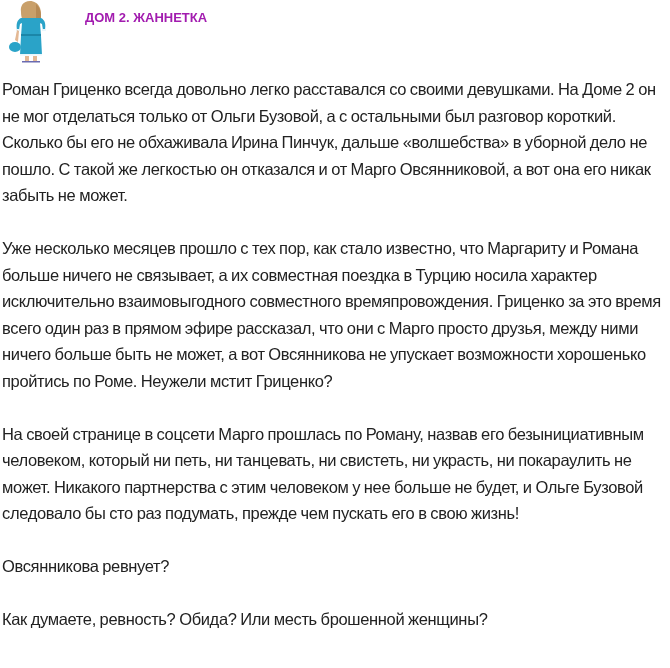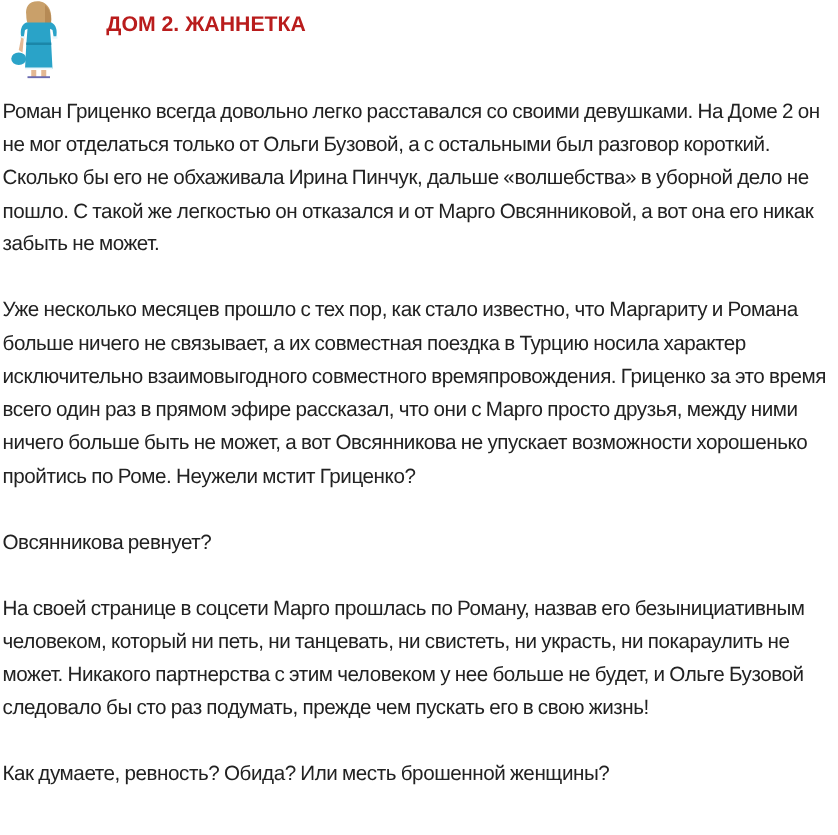--- a/index.html
+++ b/index.html
@@ -26,23 +26,23 @@
       position: absolute;
       left: 6px;
       top: 0px;
       width: 50px;
       height: 64px;
     }
     .header-title {
       position: absolute;
       left: 85px;
       top: 10px;
-      font-size: 17px;
+      font-size: 13px;
       font-weight: bold;
-      color: #b91c1c;
+      color: #a21caf;
       letter-spacing: 0px;
       white-space: nowrap;
     }
     .article {
       position: absolute;
       left: 2px;
       top: 76px;
       width: 664px;
       font-size: 16.5px;
       line-height: 26.5px;
@@ -79,16 +79,16 @@
       <rect x="27" y="56" width="4" height="6" fill="#e3b894"></rect>
       <rect x="16" y="61" width="18" height="1.5" fill="#6a6ab0"></rect>
     </svg>
   </div>
   <div class="header-title">ДОМ 2. ЖАННЕТКА</div>
 </div>
 
 <div class="article">
   <p>Роман Гриценко всегда довольно легко расставался со своими девушками. На Доме 2 он не мог отделаться только от Ольги Бузовой, а с остальными был разговор короткий. Сколько бы его не обхаживала Ирина Пинчук, дальше «волшебства» в уборной дело не пошло. С такой же легкостью он отказался и от Марго Овсянниковой, а вот она его никак забыть не может.</p>
   <p>Уже несколько месяцев прошло с тех пор, как стало известно, что Маргариту и Романа больше ничего не связывает, а их совместная поездка в Турцию носила характер исключительно взаимовыгодного совместного времяпровождения. Гриценко за это время всего один раз в прямом эфире рассказал, что они с Марго просто друзья, между ними ничего больше быть не может, а вот Овсянникова не упускает возможности хорошенько пройтись по Роме. Неужели мстит Гриценко?</p>
+  <p>На своей странице в соцсети Марго прошлась по Роману, назвав его безынициативным человеком, который ни петь, ни танцевать, ни свистеть, ни украсть, ни покараулить не может. Никакого партнерства с этим человеком у нее больше не будет, и Ольге Бузовой следовало бы сто раз подумать, прежде чем пускать его в свою жизнь!</p>
   <p>Овсянникова ревнует?</p>
-  <p>На своей странице в соцсети Марго прошлась по Роману, назвав его безынициативным человеком, который ни петь, ни танцевать, ни свистеть, ни украсть, ни покараулить не может. Никакого партнерства с этим человеком у нее больше не будет, и Ольге Бузовой следовало бы сто раз подумать, прежде чем пускать его в свою жизнь!</p>
   <p>Как думаете, ревность? Обида? Или месть брошенной женщины?</p>
 </div>
 
 </body></html>

